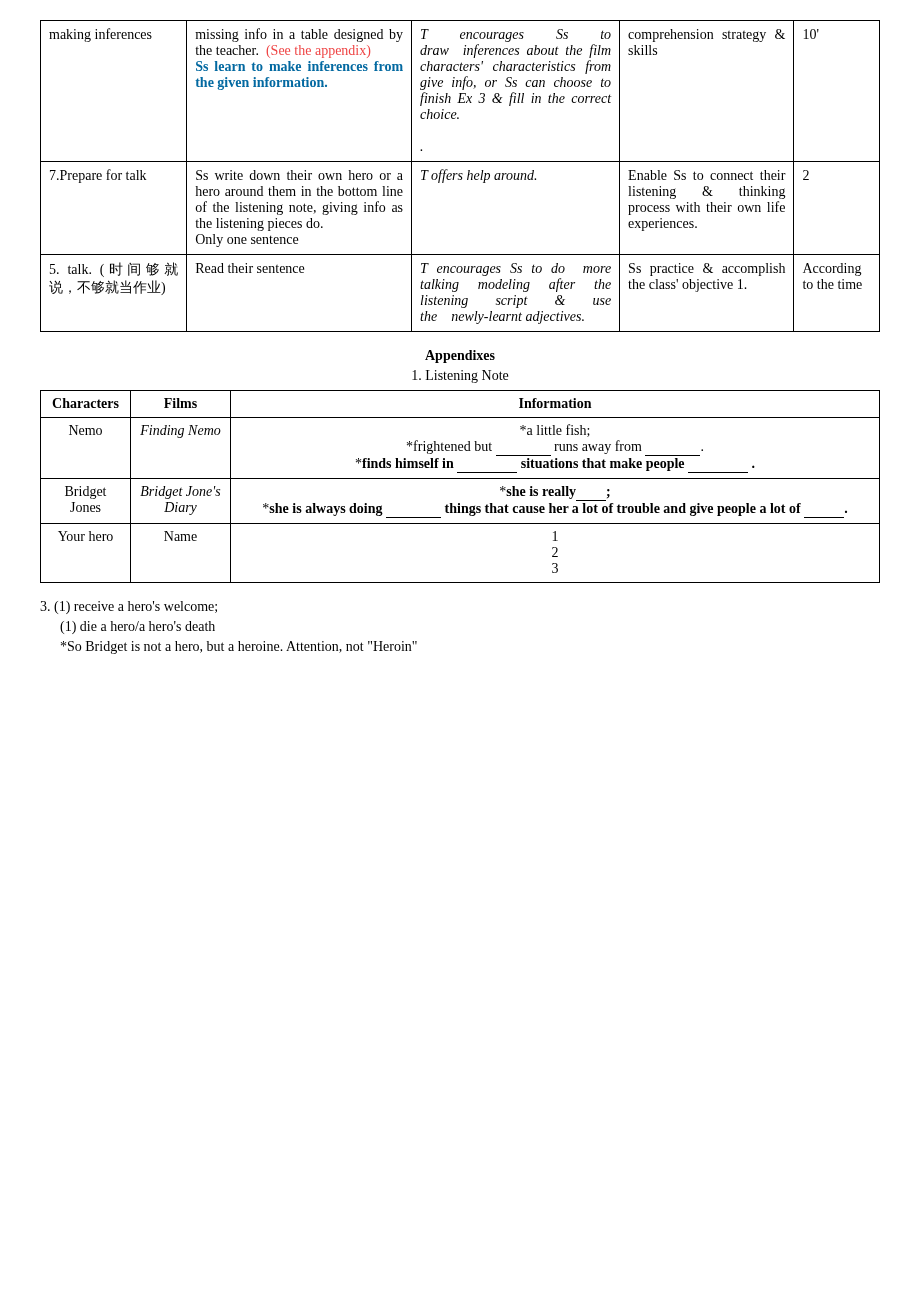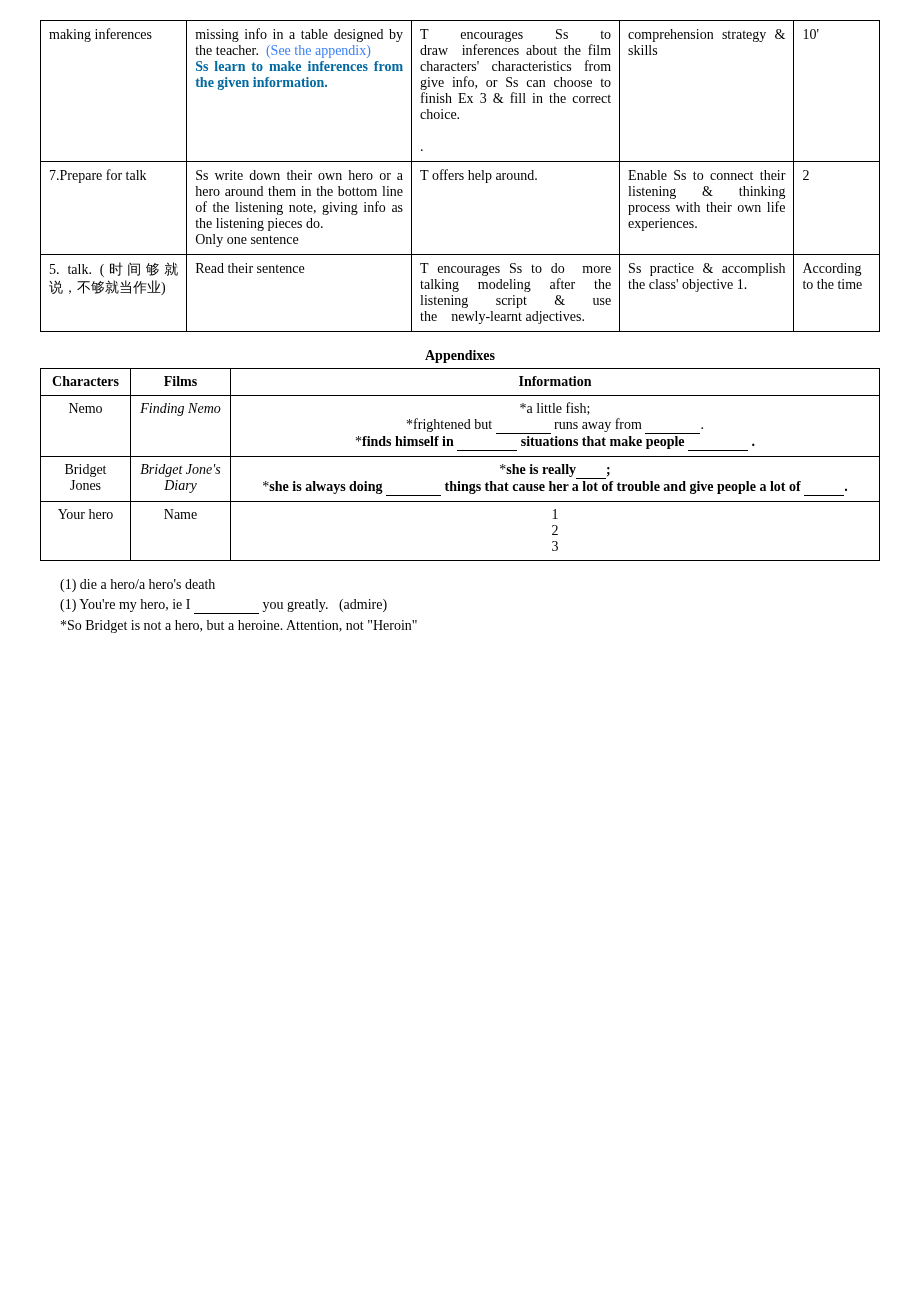--- a/index.html
+++ b/index.html
@@ -17,25 +17,25 @@
     }
     .main-table td {
       border: 1px solid #000;
       padding: 6px 8px;
       vertical-align: top;
       text-align: justify;
       margin-top: 25px;
     }
     .col1 { width: 130px; }
     .col2 { width: 200px; }
-    .col3 { width: 185px; }
+    .col3 { width: 185px; font-style: italic; }
     .col4 { width: 155px; }
     .col5 { width: 70px; }
 
-    .red-text { color: #3b82f6; }
+    .red-text { color: #ef4444; }
     .blue-text { color: #0369a1; }
     .bold { font-weight: bold; }
     .italic { font-style: italic; }
 
     .appendix-section { margin-top: 8px; text-align: center; }
     .appendix-title { font-weight: bold; font-size: 14px; margin-bottom: 4px; }
     .appendix-sub { margin-bottom: 6px; font-size: 14px; }
 
     .listening-table {
       width: 100%;
@@ -108,20 +108,21 @@
       <td class="col4">
         Ss practice &amp; accomplish the class' objective 1.
       </td>
       <td class="col5">According to the time</td>
     </tr>
   </tbody>
 </table>
 
 <div class="appendix-section">
   <div class="appendix-title">Appendixes</div>
+  <div class="appendix-sub">1. Listening Note</div>
 
   <table class="listening-table">
     <tbody>
       <tr>
         <td class="lc1 bold">Characters</td>
         <td class="lc2 bold">Films</td>
         <td class="bold">Information</td>
       </tr>
 
       <tr>
@@ -151,16 +152,16 @@
           1<br>
           2<br>
           3
         </td>
       </tr>
     </tbody>
   </table>
 </div>
 
 <div class="notes-section">
+  <div class="note-line">3. (1) receive a hero's welcome;</div>
   <div class="note-line indent">(1) die a hero/a hero's death</div>
-  <div class="note-line indent">(1) You're my hero, ie I <span style="border-bottom:1px solid #000;display:inline-block;min-width:65px">&nbsp;</span> you greatly.&nbsp;&nbsp;&nbsp;(admire)</div>
   <div class="note-line indent">*So Bridget is not a hero, but a heroine. Attention, not "Heroin"</div>
 </div>
 
 </body></html>

